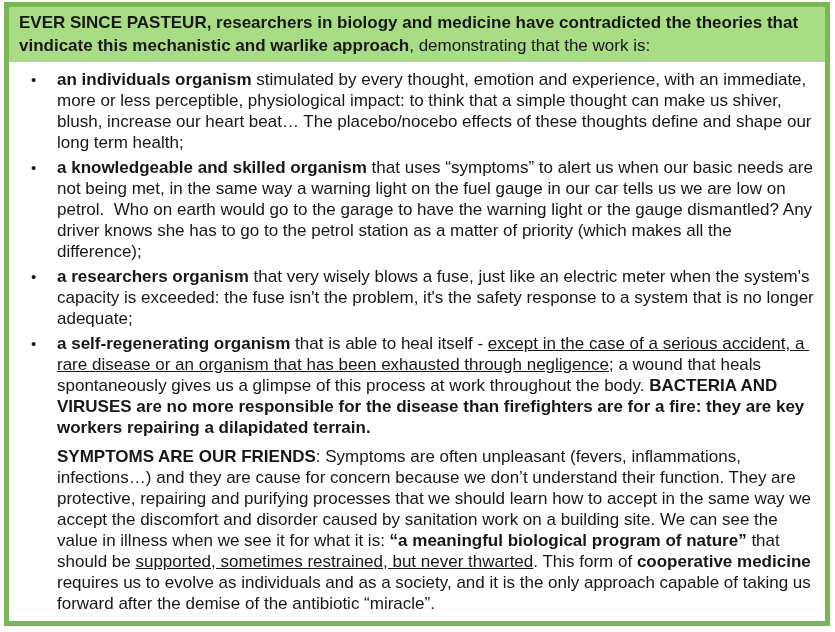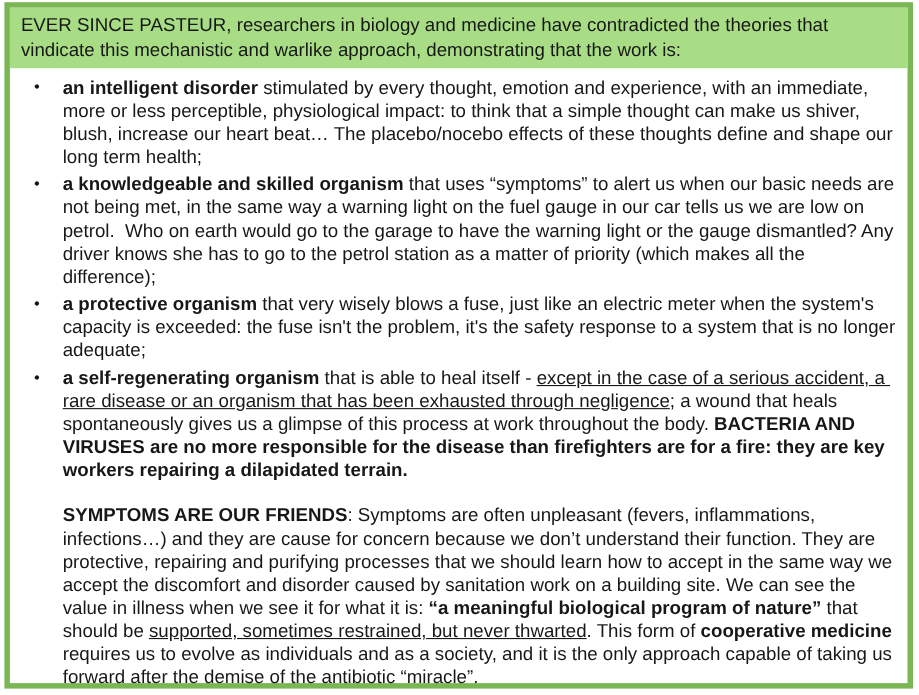--- a/index.html
+++ b/index.html
@@ -26,68 +26,68 @@
     border: 5px solid var(--border-green);
     background: #ffffff;
   }
   .doc-header {
     background: var(--header-bg);
     padding: 4px 12px 5px 10px;
     font-size: 17px;
     line-height: 23px;
     white-space: pre-wrap;
   }
-  .doc-header .b { font-weight: normal; }
+  .doc-header .b { font-weight: bold; }
   .content {
     padding: 7px 8px 0 14px;
     font-size: 17px;
     line-height: 21px;
   }
   .bullet-row {
     display: flex;
     margin-bottom: 4px;
   }
   .bullet-glyph {
     width: 34px;
     flex: 0 0 34px;
     padding-left: 8px;
     font-size: 15px;
   }
   .rich {
     flex: 1 1 auto;
     white-space: pre-wrap;
   }
   .closing {
-    margin-top: 20px;
+    margin-top: 8px;
     padding-left: 34px;
   }
   .b { font-weight: bold; }
   .u { text-decoration: underline; }
 </style>
 </head>
 <body>
 
 <div class="frame">
   <div class="doc-header rich"><span class="b">EVER SINCE PASTEUR, researchers in biology and medicine have contradicted the theories that vindicate this mechanistic and warlike approach</span><span>, demonstrating that the work is:</span></div>
 
   <div class="content">
 
     <div class="bullet-row">
       <span class="bullet-glyph">•</span>
-      <div class="rich"><span class="b">an intelligent disorder</span><span> stimulated by every thought, emotion and experience, with an immediate, more or less perceptible, physiological impact: to think that a simple thought can make us shiver, blush, increase our heart beat… The placebo/nocebo effects of these thoughts define and shape our long term health;</span></div>
+      <div class="rich"><span class="b">an individuals organism</span><span> stimulated by every thought, emotion and experience, with an immediate, more or less perceptible, physiological impact: to think that a simple thought can make us shiver, blush, increase our heart beat… The placebo/nocebo effects of these thoughts define and shape our long term health;</span></div>
     </div>
 
     <div class="bullet-row">
       <span class="bullet-glyph">•</span>
       <div class="rich"><span class="b">a knowledgeable and skilled organism</span><span> that uses “symptoms” to alert us when our basic needs are not being met, in the same way a warning light on the fuel gauge in our car tells us we are low on petrol.  Who on earth would go to the garage to have the warning light or the gauge dismantled? Any driver knows she has to go to the petrol station as a matter of priority (which makes all the difference);</span></div>
     </div>
 
     <div class="bullet-row">
       <span class="bullet-glyph">•</span>
-      <div class="rich"><span class="b">a protective organism</span><span> that very wisely blows a fuse, just like an electric meter when the system's capacity is exceeded: the fuse isn't the problem, it's the safety response to a system that is no longer adequate;</span></div>
+      <div class="rich"><span class="b">a researchers organism</span><span> that very wisely blows a fuse, just like an electric meter when the system's capacity is exceeded: the fuse isn't the problem, it's the safety response to a system that is no longer adequate;</span></div>
     </div>
 
     <div class="bullet-row">
       <span class="bullet-glyph">•</span>
       <div class="rich"><span class="b">a self-regenerating organism</span><span> that is able to heal itself - </span><span class="u">except in the case of a serious accident, a rare disease or an organism that has been exhausted through negligence</span><span>; a wound that heals spontaneously gives us a glimpse of this process at work throughout the body. </span><span class="b">BACTERIA AND VIRUSES are no more responsible for the disease than firefighters are for a fire: they are key workers repairing a dilapidated terrain.</span></div>
     </div>
 
     <div class="closing rich"><span class="b">SYMPTOMS ARE OUR FRIENDS</span><span>: Symptoms are often unpleasant (fevers, inflammations, infections…) and they are cause for concern because we don’t understand their function. They are protective, repairing and purifying processes that we should learn how to accept in the same way we accept the discomfort and disorder caused by sanitation work on a building site. We can see the value in illness when we see it for what it is: </span><span class="b">“a meaningful biological program of nature”</span><span> that should be </span><span class="u">supported, sometimes restrained, but never thwarted</span><span>. This form of </span><span class="b">cooperative medicine</span><span> requires us to evolve as individuals and as a society, and it is the only approach capable of taking us forward after the demise of the antibiotic “miracle”.</span></div>
 
   </div>

